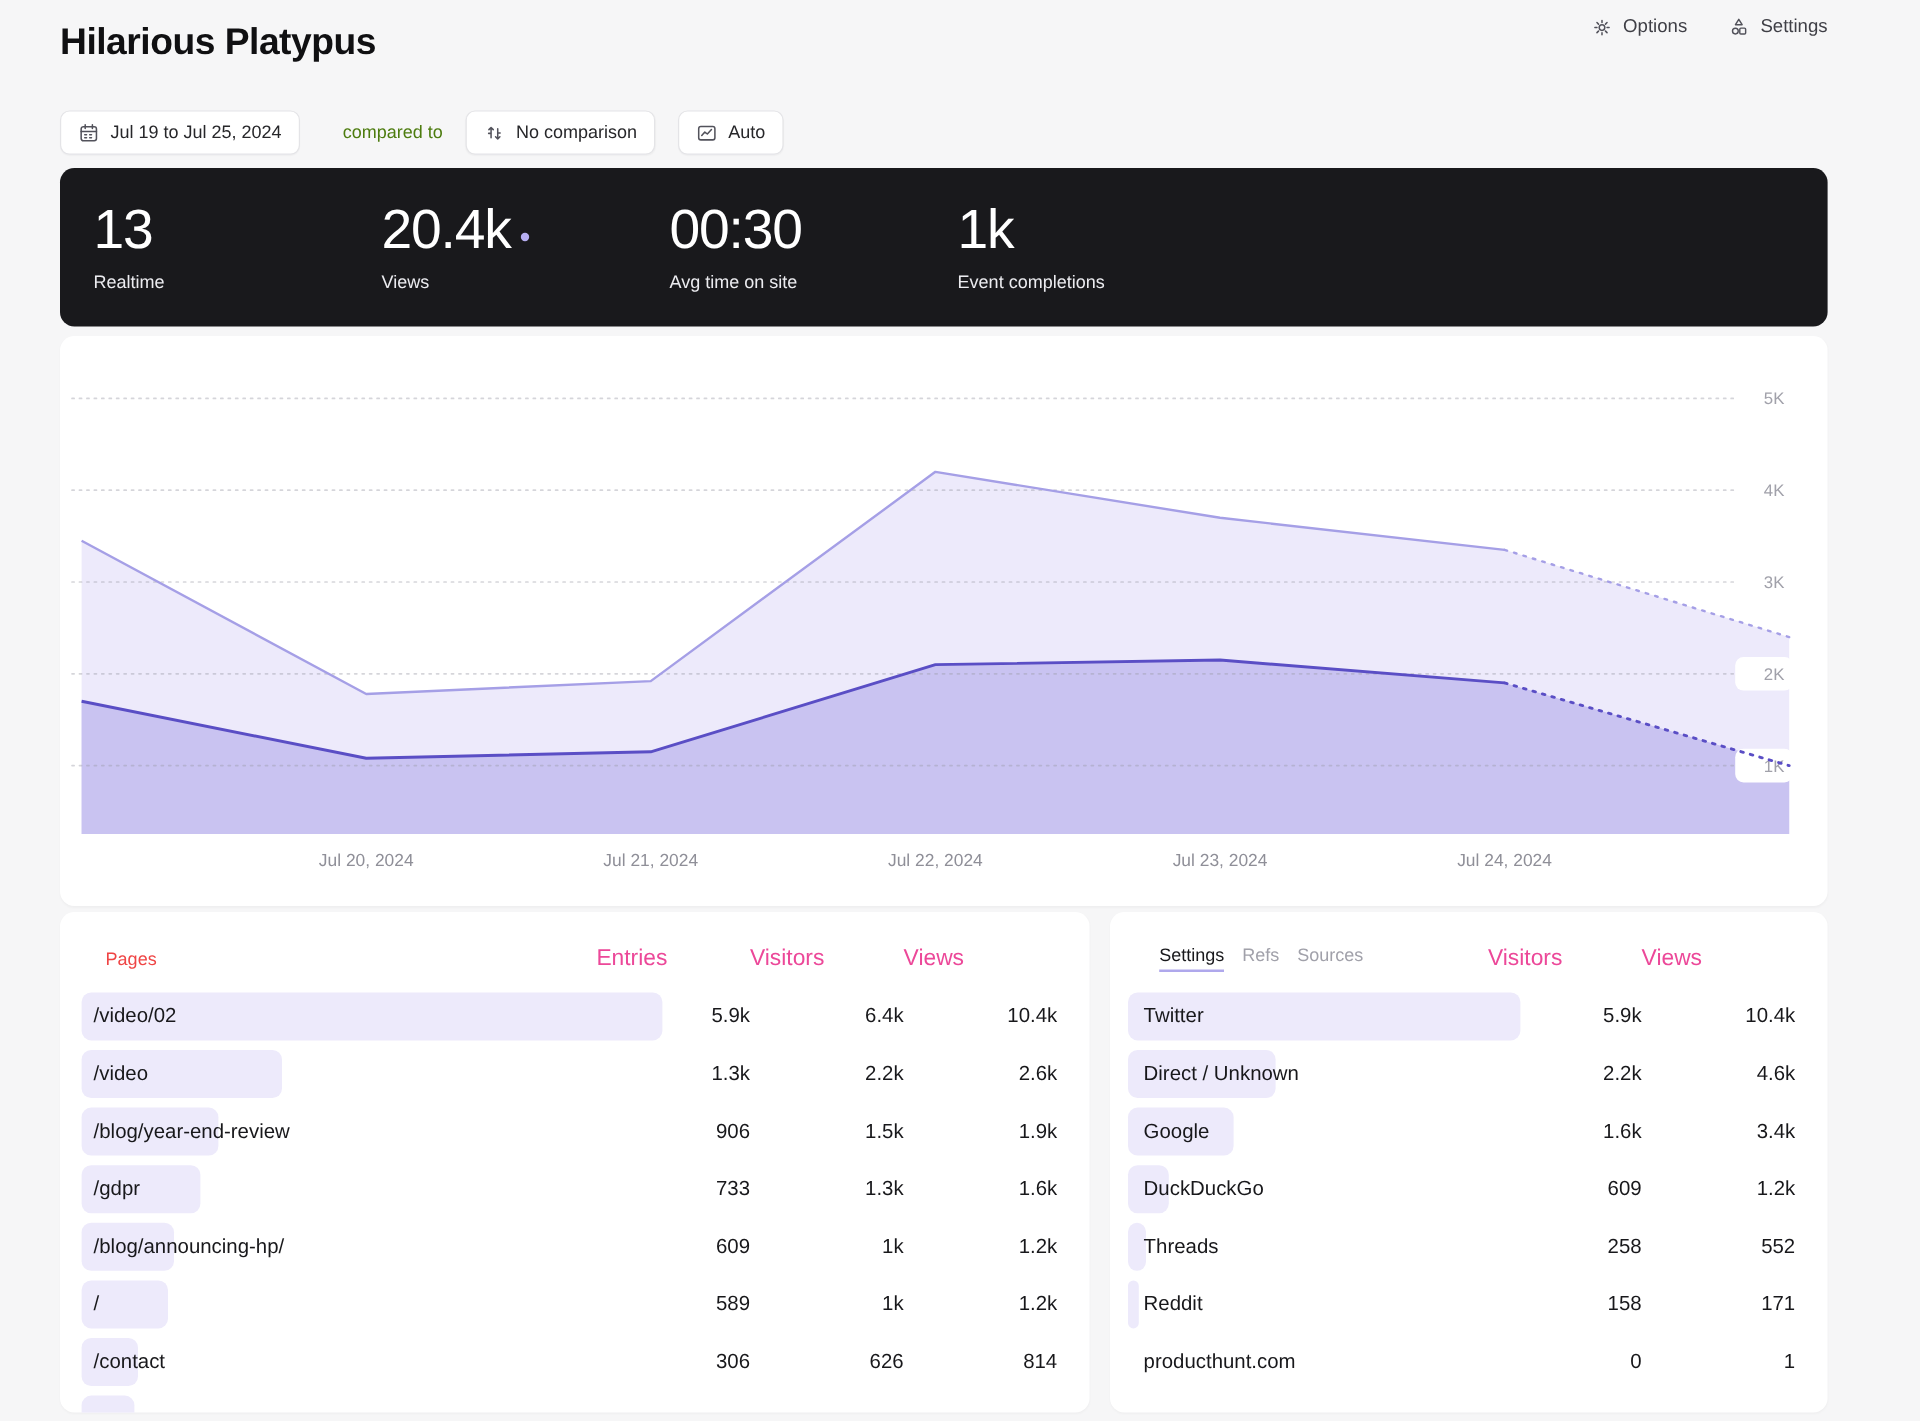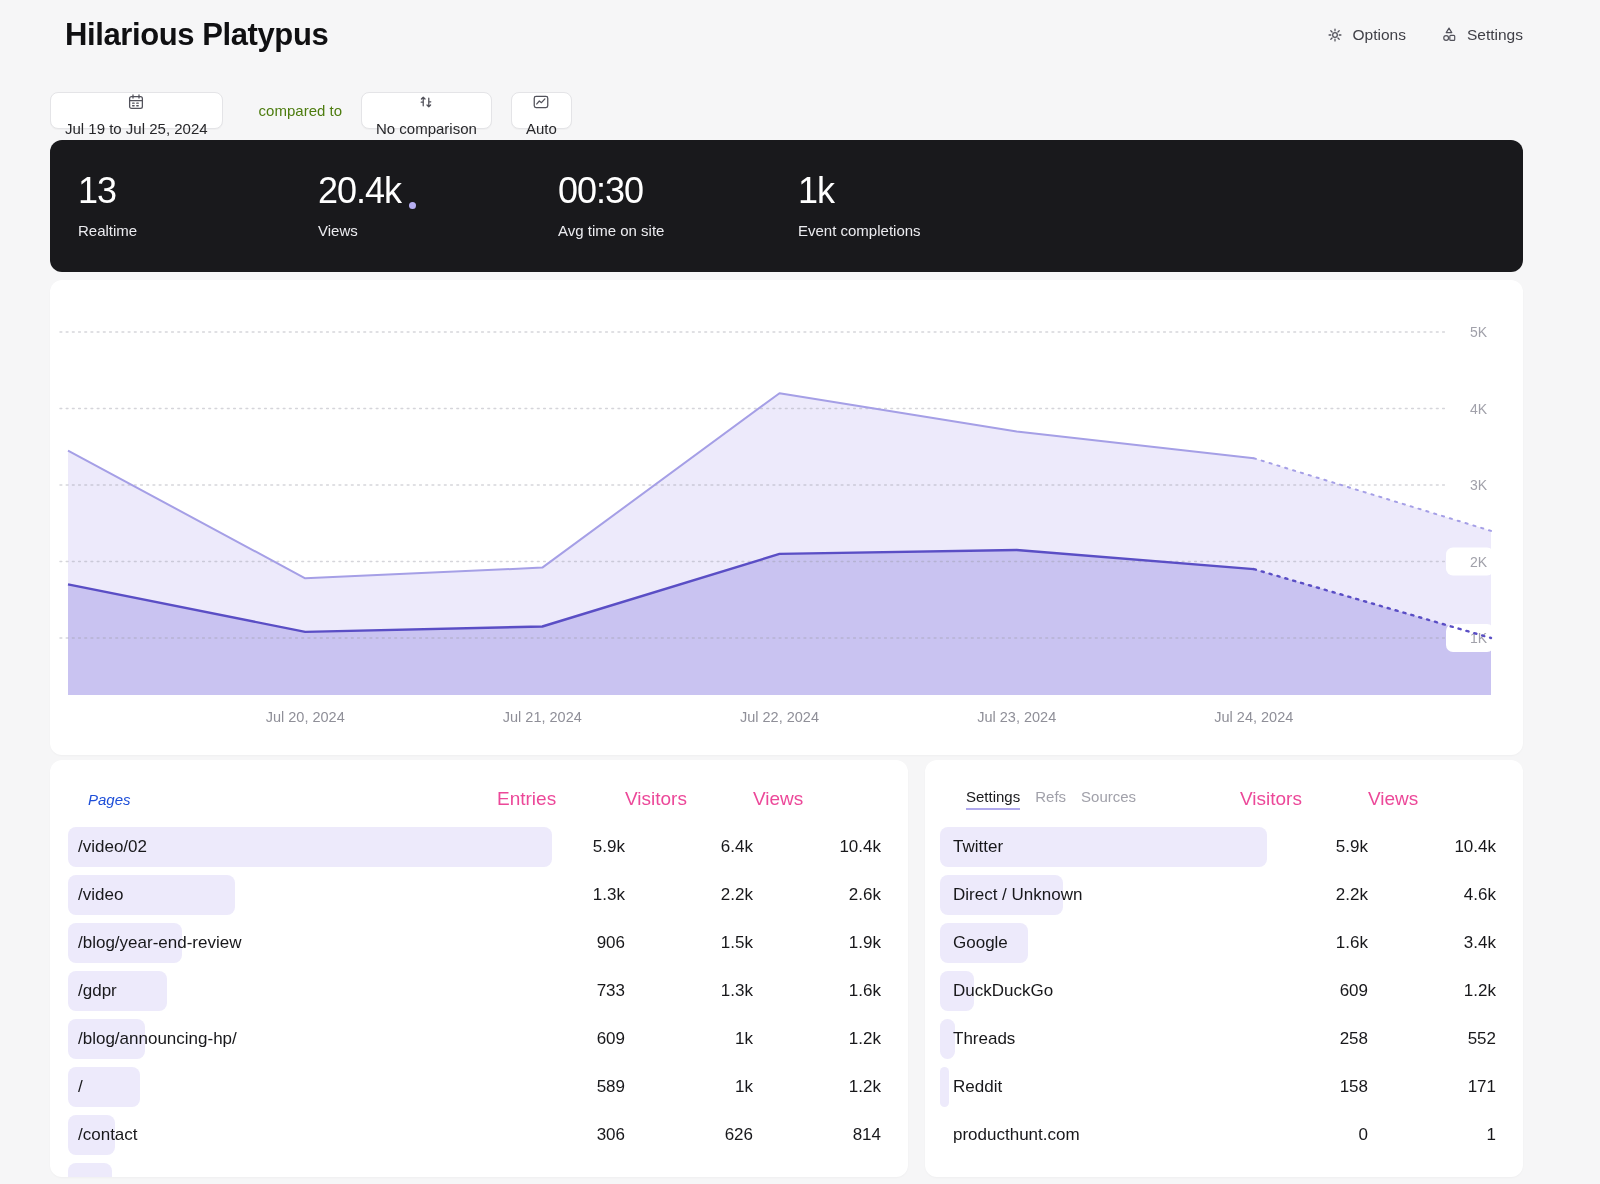--- a/index.html
+++ b/index.html
@@ -5,58 +5,58 @@
   * { box-sizing: border-box; }
   html,body { margin:0; padding:0; }
   body {
     width:1600px; height:1184px; overflow:hidden;
     background:#f6f6f7; color:#18181b;
     font-family:"Liberation Sans", sans-serif;
   }
   .page { padding:0 77px 0 50px; }
 
   
-  .topbar { display:flex; justify-content:space-between; align-items:center; padding-top:14px;margin-left:15px; }
+  .topbar { display:flex; justify-content:space-between; align-items:flex-start; padding-top:14px; }
   h1 { margin:0; font-size:31px; line-height:42px; font-weight:700; letter-spacing:-0.4px; color:#101012; }
   .header-actions { display:flex; gap:34px; }
   .ghost-btn { display:flex; align-items:center; gap:9px; background:none; border:none; padding:0;
     font-family:inherit; font-size:15.5px; color:#3f3f46; cursor:pointer; }
   .icon { display:inline-flex; }
 
   
   .toolbar { display:flex; align-items:center; gap:19px; margin-top:36px; }
   .btn { display:flex; align-items:center; gap:9px; background:#fff; border:1px solid #e4e4e7;
     border-radius:8px; padding:0 14px; height:37px; font-family:inherit; font-size:15px; font-weight:500;
-    color:#27272a; cursor:pointer; box-shadow:0 1px 1px rgba(0,0,0,.03);flex-direction:column; }
+    color:#27272a; cursor:pointer; box-shadow:0 1px 1px rgba(0,0,0,.03); }
   .muted { color:#4d7c0f; font-size:15px;margin-left:17px; }
 
   
   .stats-bar { margin-top:11px; height:132px; background:#19191c; border-radius:12px;
     display:flex; align-items:center; }
   .stat { width:240px; }
   .stat:first-child { margin-left:28px; }
-  .stat-value { display:flex; align-items:flex-end; gap:8px; font-size:36px; font-weight:300;
+  .stat-value { display:flex; align-items:center; gap:8px; font-size:46px; font-weight:300;
     letter-spacing:-1px; line-height:1; color:#ffffff; }
   .stat-dot { width:7px; height:7px; border-radius:50%; margin-top:13px; }
   .stat-label { margin-top:13px; font-size:15px; color:#ececf0; }
 
   
   .chart-card { margin-top:8px; height:475px; background:#fff; border-radius:12px;
     box-shadow:0 1px 2px rgba(0,0,0,.03); }
 
   
   .tables { display:flex; gap:17px; margin-top:5px; }
   .card { background:#fff; border-radius:12px; height:417px; overflow:hidden;
     box-shadow:0 1px 2px rgba(0,0,0,.03); }
   .pages-card { width:858px; }
   .referrers-card { width:598px; }
   .card-head { display:grid; align-items:center; padding:28px 27px 13px 28px; }
   .g4 { grid-template-columns:1fr 128px 128px 128px; }
   .g3 { grid-template-columns:1fr 128px 128px; }
-  .head-title { font-size:15px; color:#1d4ed8; padding-left:10px;font-style:italic; }
+  .head-title { font-size:15px; color:#ef4444; padding-left:10px; }
   .col-h { font-size:19px; color:#ec4899; text-align:left; }
   .tabs { display:flex; gap:15px; align-items:baseline; padding-left:13px; }
   .tab { font-size:15px; color:#a1a1aa; cursor:pointer; }
   .tab.active { color:#18181b; border-bottom:2px solid rgba(109,96,221,.55); padding-bottom:3px; }
   .rows { padding:0 27px 0 18px; }
   .referrers-card .rows { padding-left:15px; }
   .row { display:grid; height:48px; align-items:center; }
   .cell-name { position:relative; height:40px; display:flex; align-items:center; }
   .bar { position:absolute; left:0; top:0; height:40px; border-radius:8px; background:#edeafb; }
   .name { position:relative; padding-left:10px; font-size:17px; color:#18181b; }

